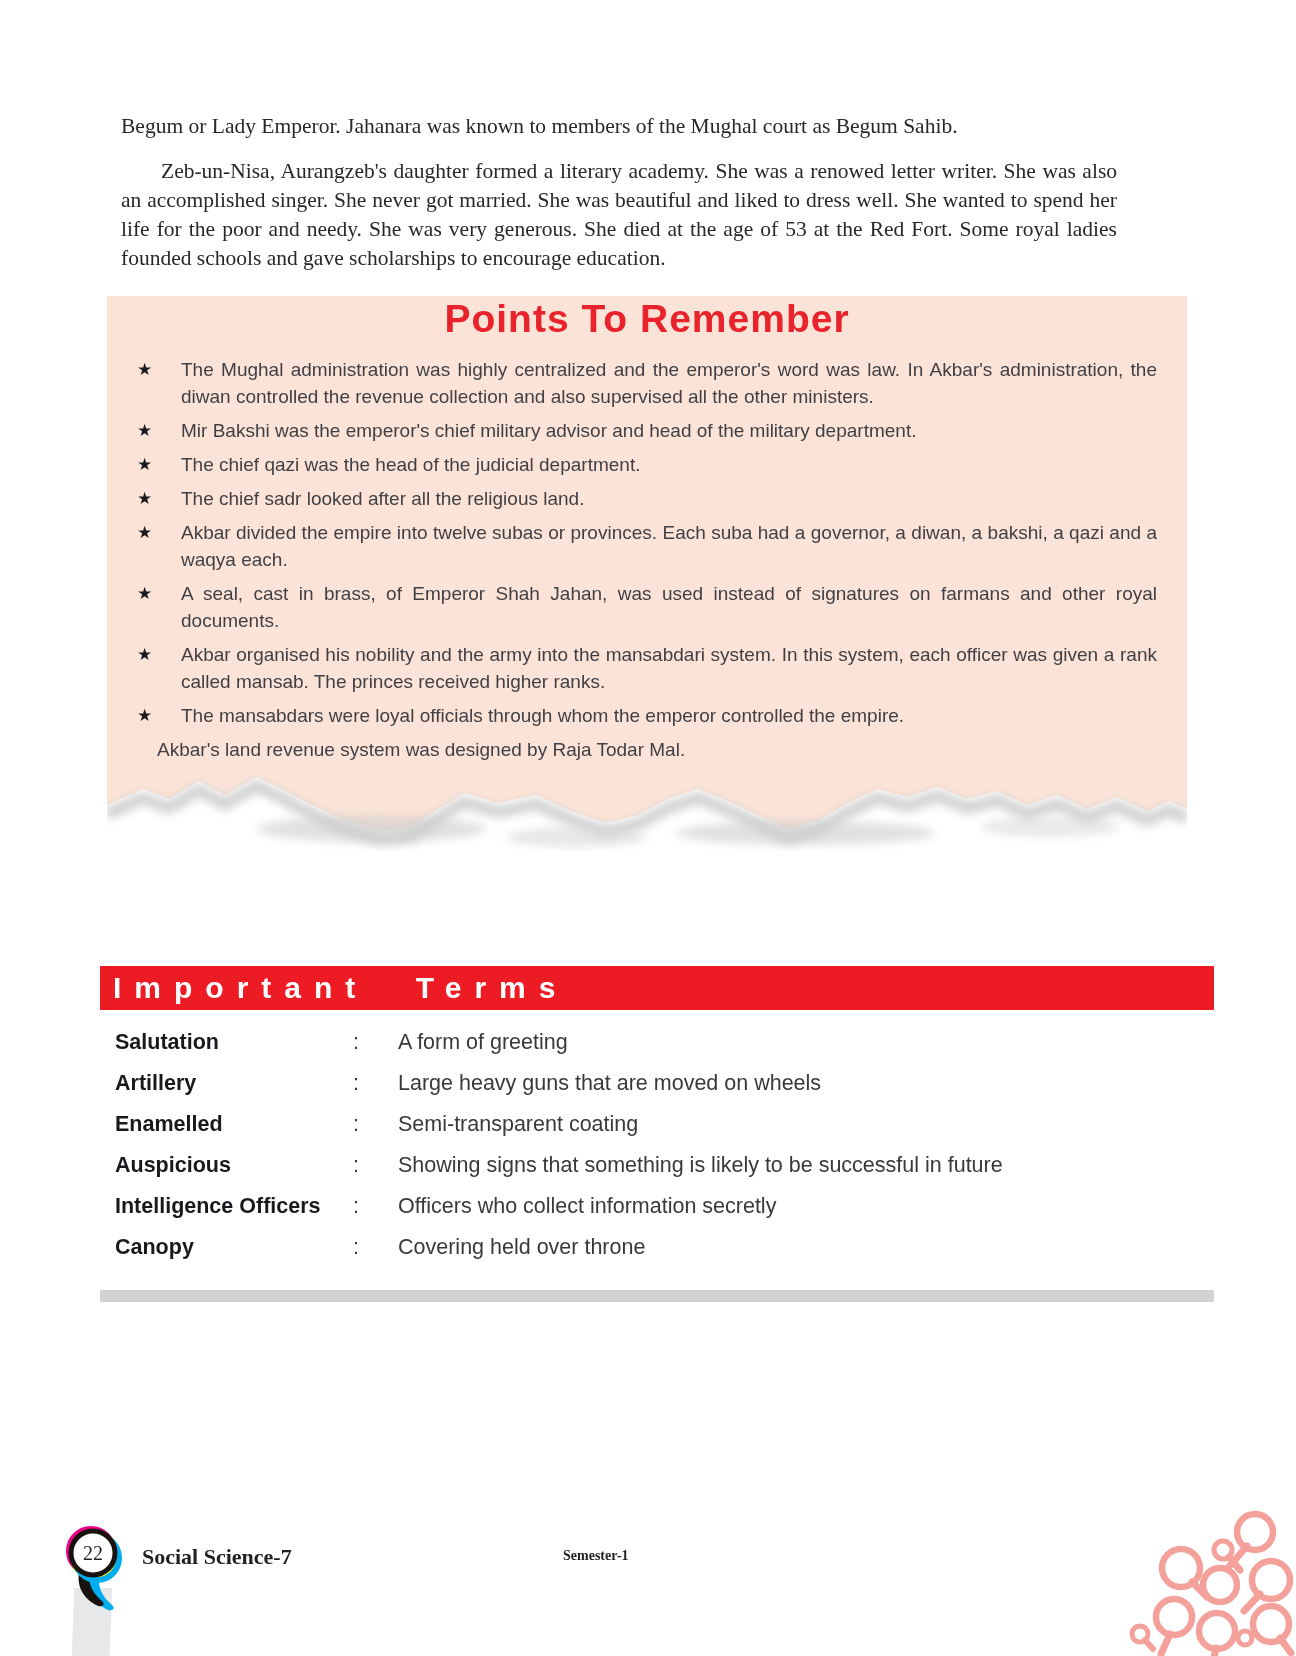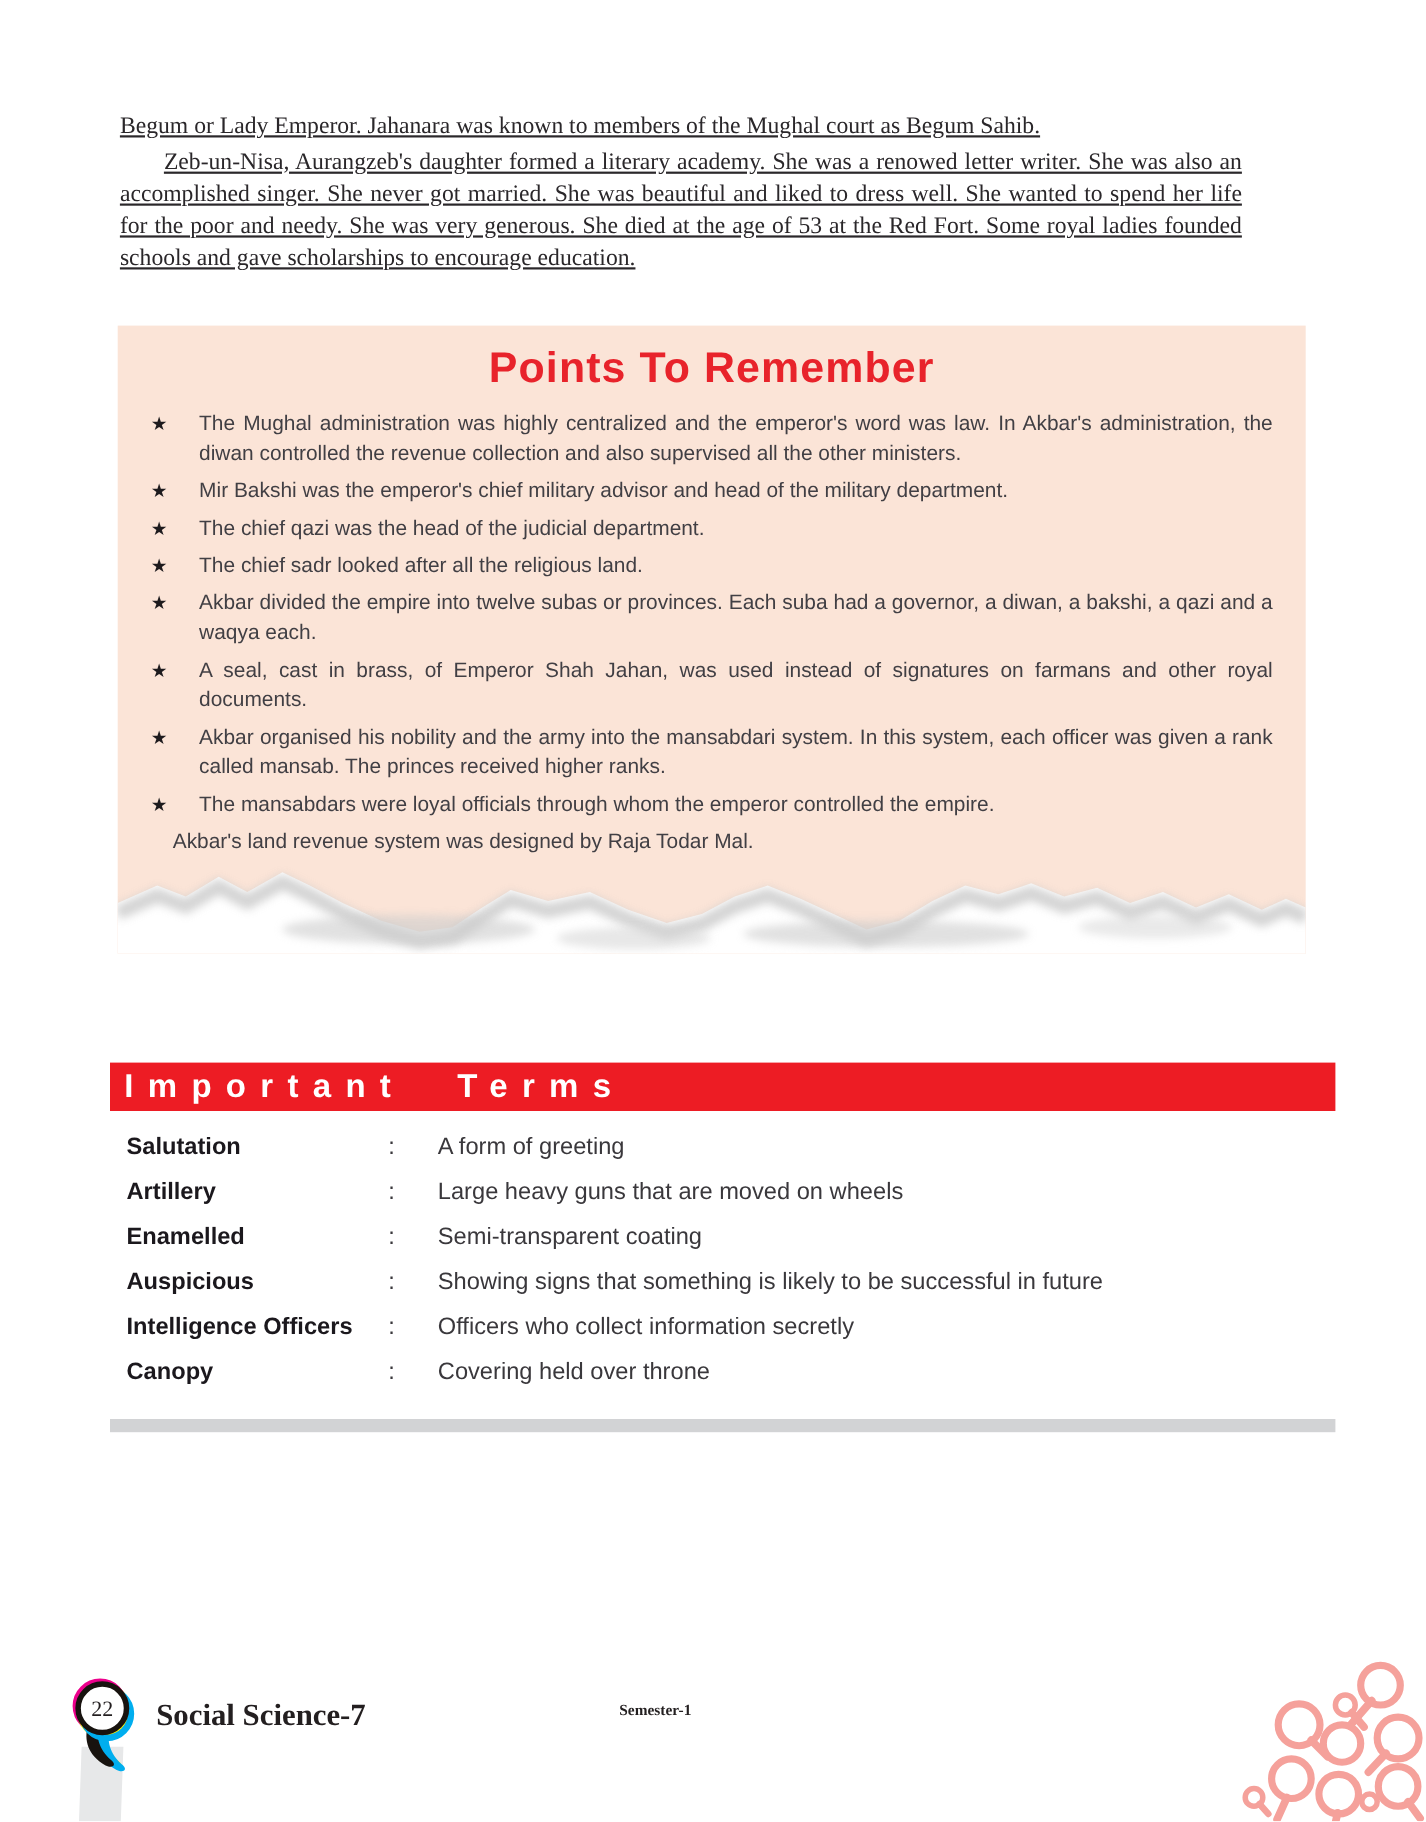--- a/index.html
+++ b/index.html
@@ -2,27 +2,27 @@
 <html><head>
 <meta charset="utf-8">
 <style>
   html,body{margin:0;padding:0;background:#ffffff;}
   .page{
     position:relative;width:1296px;height:1656px;background:#ffffff;overflow:hidden;
     font-family:"Liberation Serif", serif;color:#232023;
   }
   
   .intro{position:absolute;left:105px;top:96px;width:1028px;font-size:21.5px;line-height:29px;color:#2a272a;}
-  .intro p{margin:4px;text-align:justify;text-decoration:underline;}
+  .intro p{margin:16px;text-align:justify;}
   .intro p.indent{text-indent:40px;}
   
   .points-panel{position:absolute;left:107px;top:296px;width:1080px;background:#FBE4D7;}
   .points-title{
     font-family:"Liberation Sans", sans-serif;font-weight:700;font-size:39px;line-height:46px;
-    color:#E8232B;text-align:center;padding-top:16px;letter-spacing:1px;
+    color:#E8232B;text-align:center;padding-top:0;letter-spacing:1px;
   }
   .points-list{padding:14px 30px 6px 26px;}
   .point{display:flex;margin-bottom:7px;font-family:"Liberation Sans", sans-serif;
     font-size:19px;line-height:27px;color:#413f44;}
   .point .star{flex:0 0 44px;color:#1d1a1d;font-size:17px;line-height:27px;padding-left:4px;}
   .point .ptxt{flex:1;text-align:justify;}
   .points-footnote{margin-left:24px;font-family:"Liberation Sans", sans-serif;font-size:19px;line-height:27px;color:#413f44;}
   .tear{display:block;width:1080px;height:82px;}
   
   .terms-bar{
@@ -35,21 +35,21 @@
   }
   .terms-table{position:absolute;left:115px;top:1022px;width:1080px;font-family:"Liberation Sans", sans-serif;}
   .term-row{display:flex;height:41px;line-height:41px;font-size:21.5px;}
   .term-label{flex:0 0 238px;font-weight:700;color:#1b181d;}
   .term-colon{flex:0 0 45px;color:#3a383c;}
   .term-def{flex:1;color:#3a383c;}
   .divider{position:absolute;left:100px;top:1290px;width:1114px;height:12px;background:#D2D3D5;}
   
   .footer-strip{position:absolute;left:73px;top:1588px;width:38px;height:68px;background:#E7E8E9;transform:skewX(-2deg);}
   .badge{position:absolute;left:64px;top:1522px;width:64px;height:92px;}
-  .book-title{position:absolute;left:142px;top:1544px;font-size:28px;font-weight:700;color:#231f20;}
+  .book-title{position:absolute;left:142px;top:1544px;font-size:22px;font-weight:700;color:#231f20;}
   .semester{position:absolute;left:563px;top:1548px;font-size:14px;font-weight:700;color:#231f20;}
   .decor{position:absolute;right:0;bottom:0;width:232px;height:252px;}
 </style>
 </head>
 <body>
 
 <div class="page">
 
   <div class="intro">
     <p>Begum or Lady Emperor. Jahanara was known to members of the Mughal court as Begum Sahib.</p>

